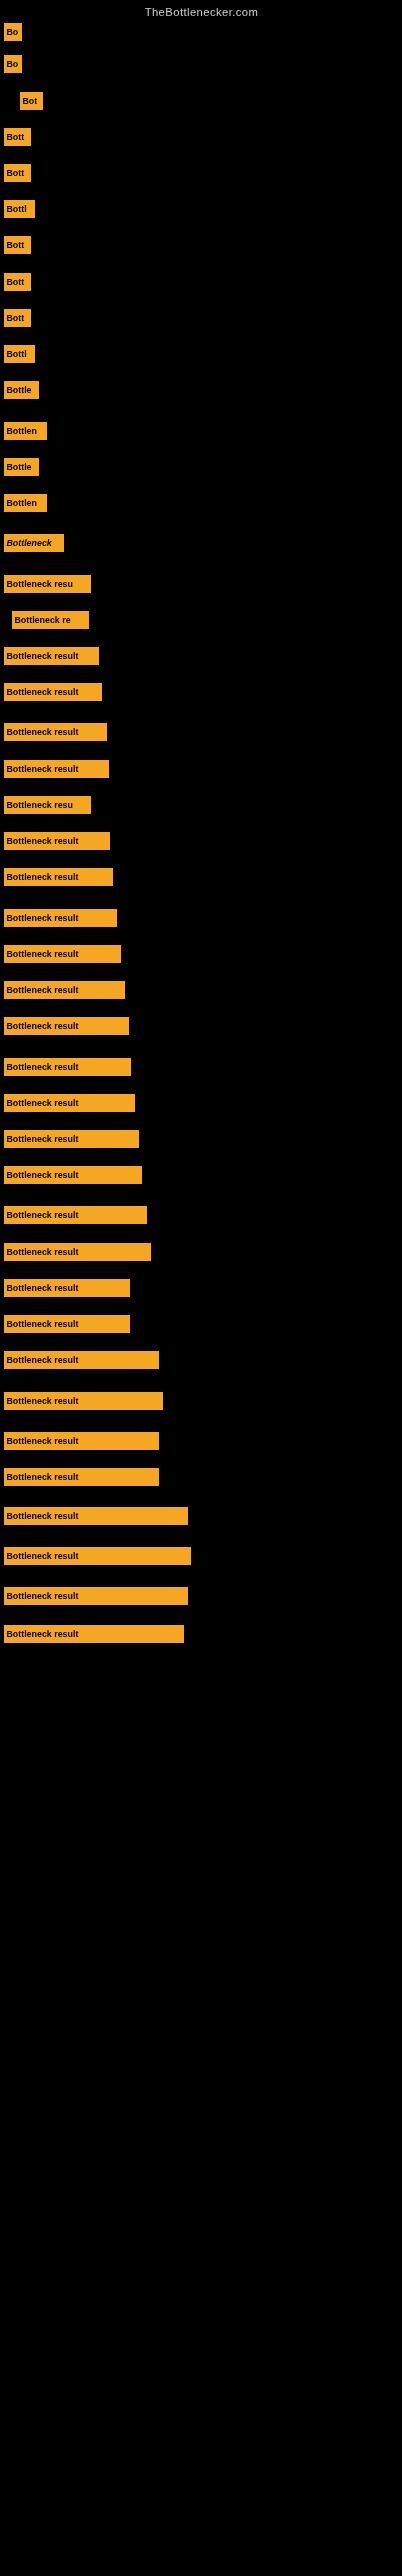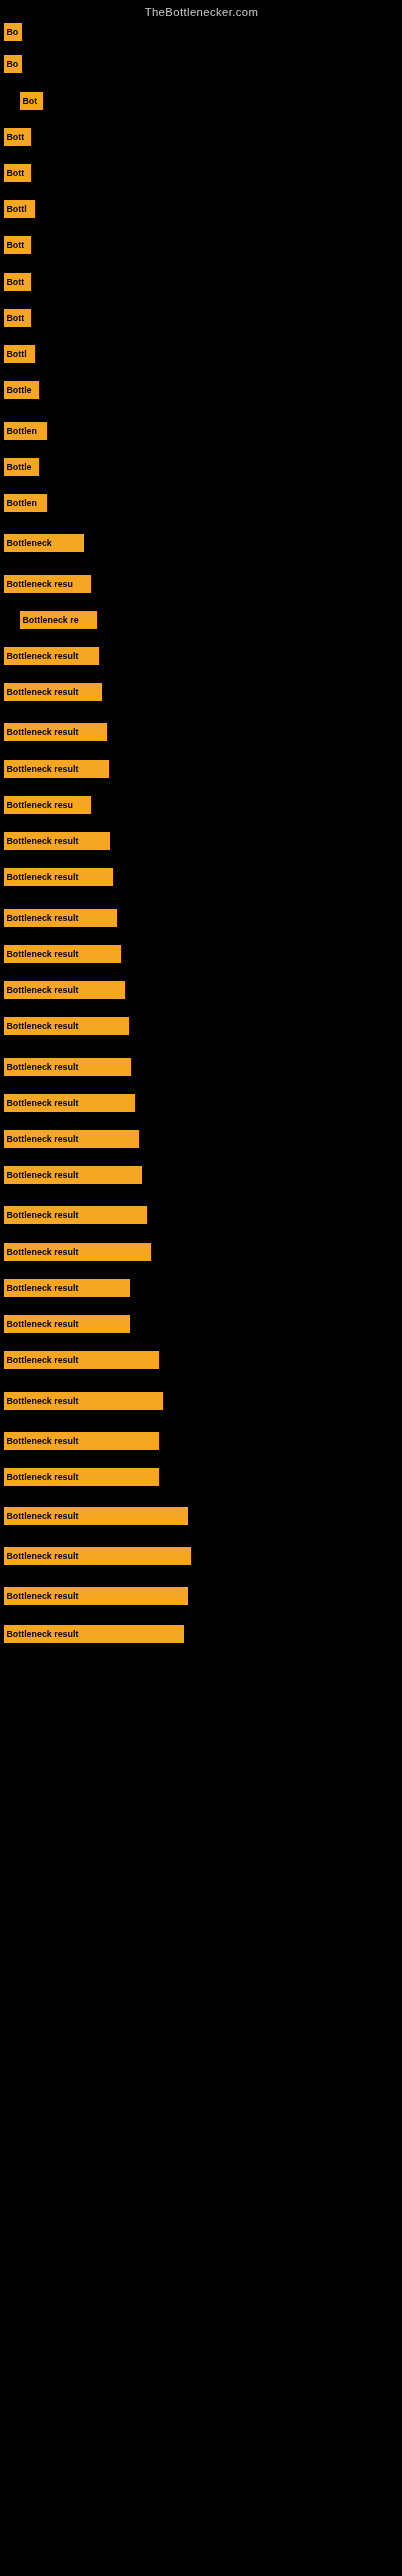--- a/index.html
+++ b/index.html
@@ -78,26 +78,26 @@
       <div class="bar-row" style="position: absolute; left: 4px; top: 419px;">
         <div class="bar-label" style="width: 43px;">Bottlen</div>
       </div>
       <div class="bar-row" style="position: absolute; left: 4px; top: 455px;">
         <div class="bar-label" style="width: 35px;">Bottle</div>
       </div>
       <div class="bar-row" style="position: absolute; left: 4px; top: 491px;">
         <div class="bar-label" style="width: 43px;">Bottlen</div>
       </div>
       <div class="bar-row" style="position: absolute; left: 4px; top: 531px;">
-        <div class="bar-label" style="width: 80px;">Bottleneck</div>
+        <div class="bar-label" style="width: 60px; font-style: italic;">Bottleneck</div>
       </div>
       <div class="bar-row" style="position: absolute; left: 4px; top: 572px;">
         <div class="bar-label" style="width: 87px;">Bottleneck resu</div>
       </div>
-      <div class="bar-row" style="position: absolute; left: 20px; top: 608px;">
+      <div class="bar-row" style="position: absolute; left: 12px; top: 608px;">
         <div class="bar-label" style="width: 77px;">Bottleneck re</div>
       </div>
       <div class="bar-row" style="position: absolute; left: 4px; top: 644px;">
         <div class="bar-label" style="width: 95px;">Bottleneck result</div>
       </div>
       <div class="bar-row" style="position: absolute; left: 4px; top: 680px;">
         <div class="bar-label" style="width: 98px;">Bottleneck result</div>
       </div>
       <div class="bar-row" style="position: absolute; left: 4px; top: 720px;">
         <div class="bar-label" style="width: 103px;">Bottleneck result</div>

